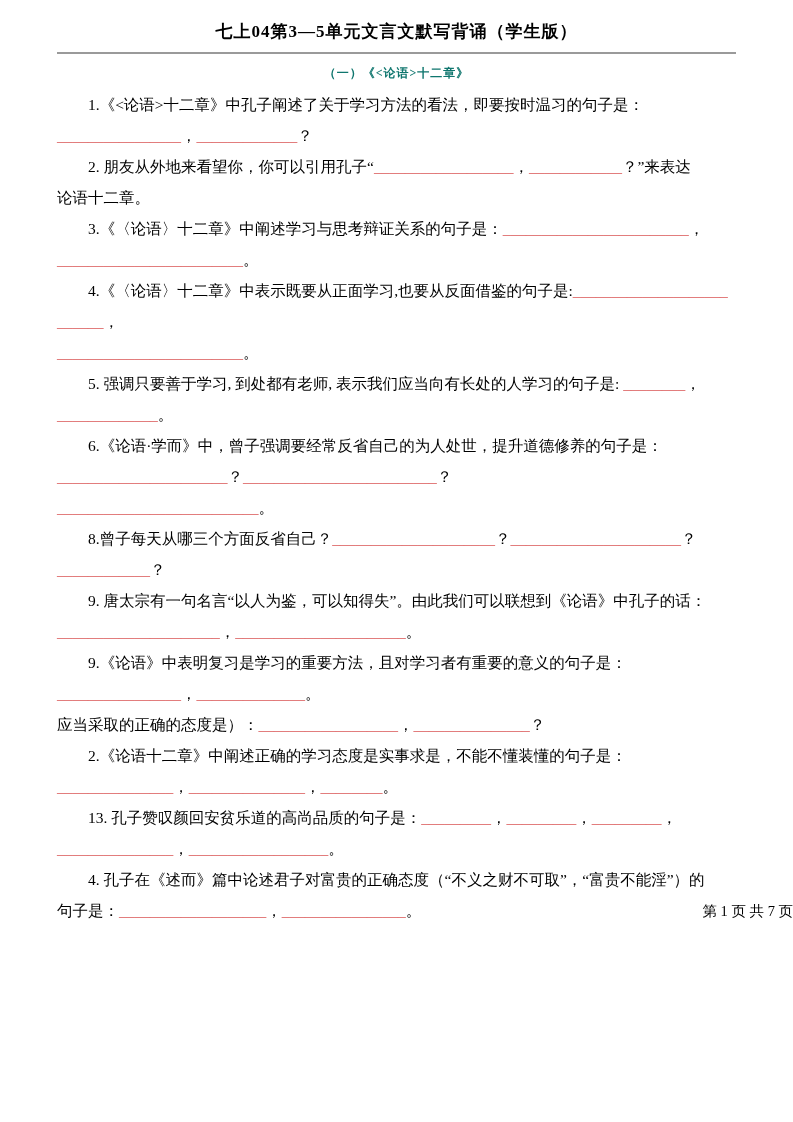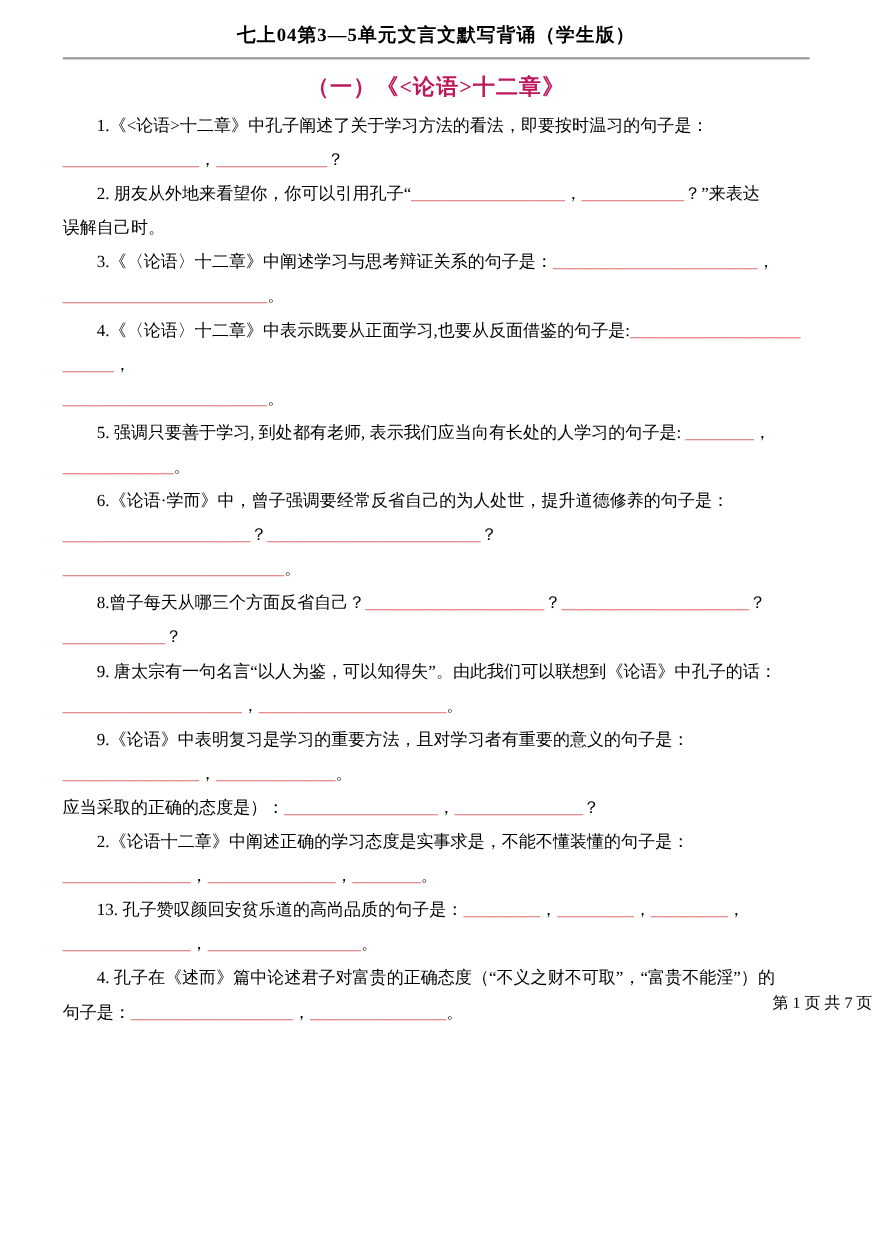--- a/index.html
+++ b/index.html
@@ -27,23 +27,23 @@
     letter-spacing: 1px;
   }
   .header-rule {
     border-top: 2px solid #9a9a9a;
     margin: 9px 57px 0 57px;
     height: 0;
   }
   .section-heading {
     margin-top: 11px;
     text-align: center;
-    font-size: 20px;
+    font-size: 12px;
     font-weight: bold;
-    color: #be185d;
+    color: #0f766e;
     letter-spacing: 1px;
   }
   .content {
     margin: 7px 58px 0 57px;
     font-size: 15.5px;
     line-height: 31px;
     text-align: left;
   }
   .question {
     margin: 0;
@@ -81,21 +81,21 @@
   </div>
 
   <div class="content" id="question-list">
     <div class="question">
       <div class="q-line q-first">1.《&lt;论语&gt;十二章》中孔子阐述了关于学习方法的看法，即要按时温习的句子是：</div>
       <div class="q-line"><span class="blank">________________</span>，<span class="blank">_____________</span>？</div>
     </div>
 
     <div class="question">
       <div class="q-line q-first">2. 朋友从外地来看望你，你可以引用孔子“<span class="blank">__________________</span>，<span class="blank">____________</span>？”来表达</div>
-      <div class="q-line">误解自己时。</div>
+      <div class="q-line">论语十二章。</div>
     </div>
 
     <div class="question">
       <div class="q-line q-first">3.《〈论语〉十二章》中阐述学习与思考辩证关系的句子是：<span class="blank">________________________</span>，</div>
       <div class="q-line"><span class="blank">________________________</span>。</div>
     </div>
 
     <div class="question">
       <div class="q-line q-first">4.《〈论语〉十二章》中表示既要从正面学习,也要从反面借鉴的句子是:<span class="blank">__________________________</span>，</div>
       <div class="q-line"><span class="blank">________________________</span>。</div>

